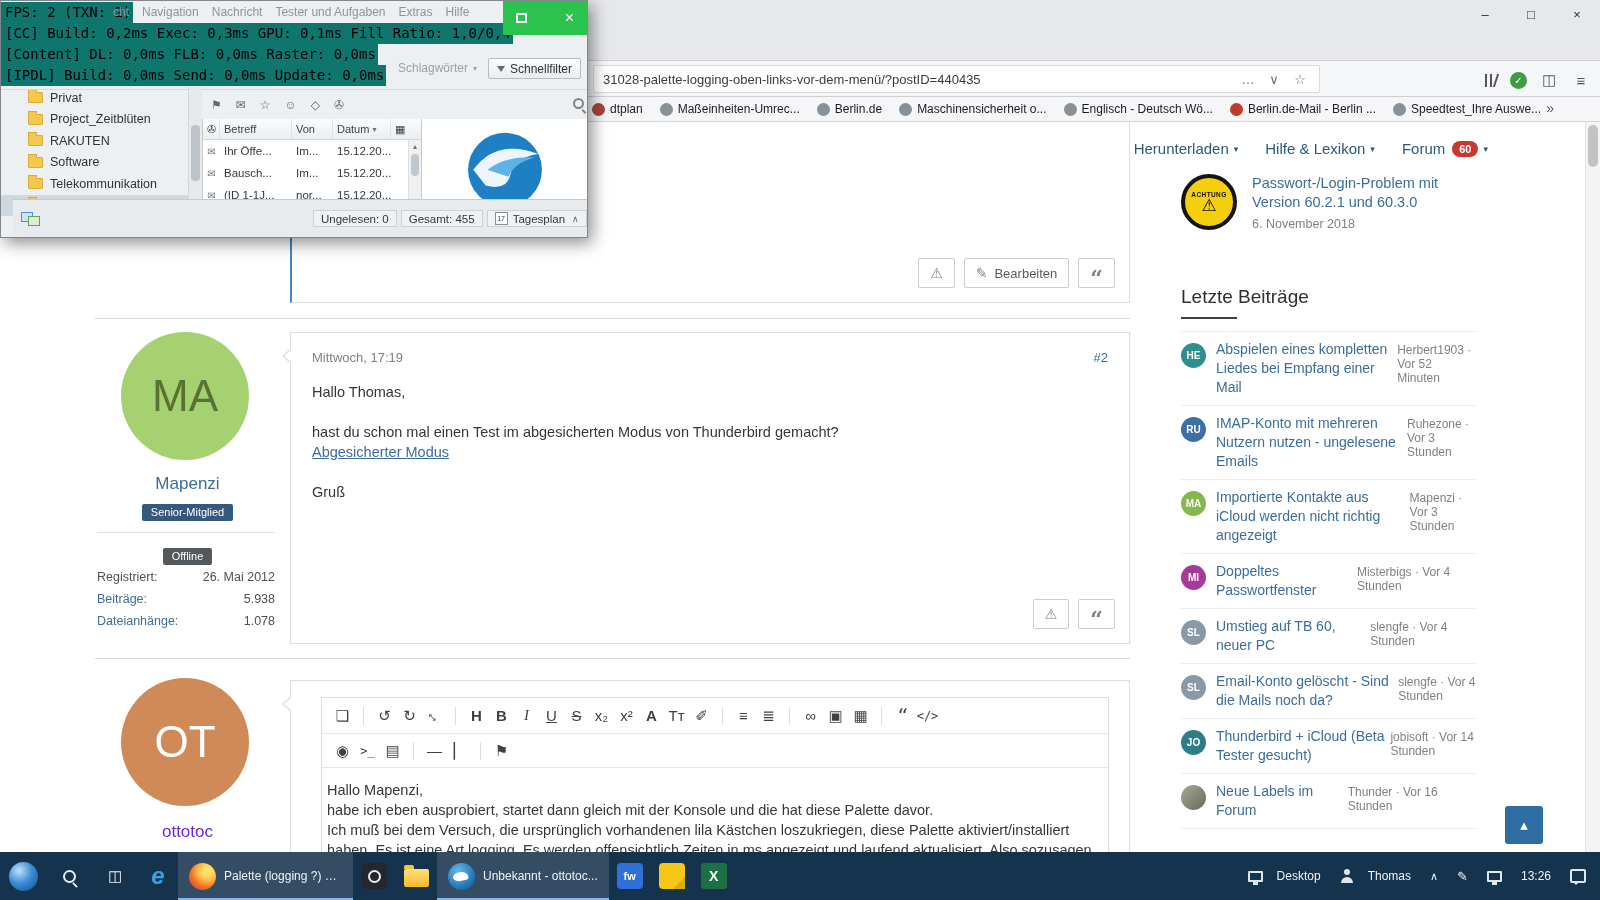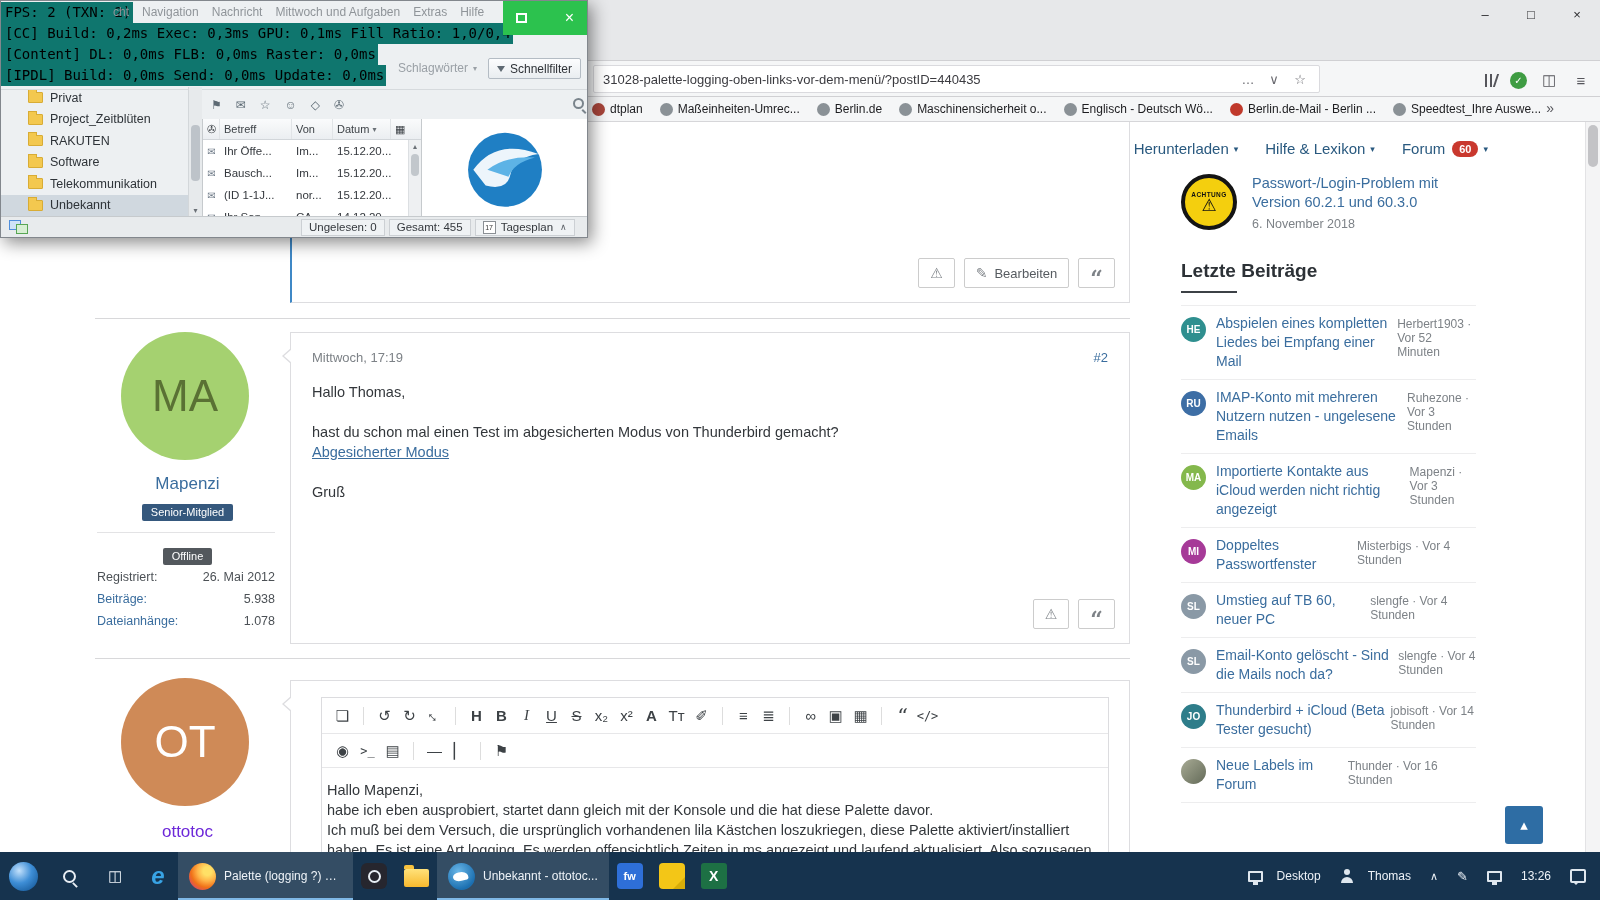--- a/index.html
+++ b/index.html
@@ -68,21 +68,21 @@
 .serif{font-family:"DejaVu Serif",serif;font-size:21px;line-height:8px}
 .ed-text{padding:12px 5px;font-size:14.5px;color:#33373b;line-height:20px}
 
 #sidebar{position:absolute;left:1181px;top:52px;width:295px}
 .ann{display:flex;gap:15px;min-height:62px}
 .ach-sign{width:56px;height:56px;border-radius:50%;background:#f4cf0e;border:4px solid #141414;display:flex;flex-direction:column;align-items:center;justify-content:center;flex:0 0 auto}
 .ach-sign .t{font-size:6.5px;font-weight:bold;color:#111;letter-spacing:.4px}
 .ach-sign .g{font-size:17px;color:#111;line-height:16px}
 .ann-title{font-size:14.5px;color:#3a6d9e;line-height:19px}
 .ann-date{font-size:12.5px;color:#7d8287;margin-top:5px}
-.latest-h{margin-top:24px;font-size:19px;color:#2c3136;font-weight:700}
+.latest-h{margin-top:50px;font-size:19px;color:#2c3136;font-weight:400}
 .latest-hline{width:56px;height:2px;background:#3c4146;margin-top:9px}
 #latest-list{margin-top:12px;border-top:1px solid #ededee}
 .latest-item{display:flex;gap:10px;padding:8px 0;border-bottom:1px solid #ededee}
 .li-av{width:25px;height:25px;border-radius:50%;color:#fff;font-size:10px;font-weight:bold;display:flex;align-items:center;justify-content:center;flex:0 0 auto;margin-top:3px}
 .li-av.avatar-photo{background:linear-gradient(135deg,#a8ab95,#636a58)}
 .li-txt{display:flex;}
 .li-title{font-size:14px;color:#3a6d9e;line-height:19px}
 .li-meta{font-size:12px;color:#7d8287;margin-top:3px}
 #scrollbar{position:absolute;right:0;top:0;width:15px;height:730px;background:#f4f4f5;border-left:1px solid #e3e3e5}
 #scrollbar .thumb{position:absolute;left:2px;top:3px;width:10px;height:42px;background:#c3c3c6;border-radius:5px}
@@ -120,21 +120,21 @@
 .mrow span{overflow:hidden}
 .cw-clip{width:17px;flex:0 0 auto;text-align:center}
 .cw-sub{width:72px;flex:0 0 auto;padding:0 4px}
 .cw-from{width:41px;flex:0 0 auto;padding:0 4px}
 .cw-date{width:58px;flex:0 0 auto;padding:0 4px}
 .env{color:#6e7a87;font-size:10px}
 #tb-lscroll{position:absolute;right:0;top:21px;bottom:0;width:13px;background:#eef0f2;border-left:1px solid #dcdfe2}
 #tb-lscroll .up{position:absolute;top:2px;left:0;width:12px;text-align:center;font-size:8px;color:#6b7177}
 #tb-lscroll .lthumb{position:absolute;left:2px;top:14px;width:8px;height:22px;background:#c2c7cc;border-radius:4px}
 #tb-preview{position:absolute;left:420px;top:118px;width:166px;height:97px;background:#fff;border-left:1px solid #c6cacd;display:flex;align-items:center;justify-content:center;z-index:3}
-#tb-status{position:absolute;left:0;bottom:0;width:586px;height:21px;background:#e8ebed;border-top:1px solid #c6cacd;display:flex;align-items:center;font-size:11.5px;color:#34383d;z-index:8}
+#tb-status{position:absolute;left:12px;bottom:0;width:586px;height:38px;background:#e8ebed;border-top:1px solid #c6cacd;display:flex;align-items:center;font-size:11.5px;color:#34383d;z-index:8}
 .ic-net{position:relative;width:19px;height:14px;margin:0 6px 0 8px}
 .ic-net::before{content:"";position:absolute;left:0;top:0;width:10px;height:8px;border:1px solid #4f8edc;background:#cfe3f7}
 .ic-net::after{content:"";position:absolute;left:7px;top:4px;width:10px;height:8px;border:1px solid #58a754;background:#d8efd4}
 .st-spacer{width:267px}
 .st-cell{border:1px solid #ccd0d4;background:#eff2f4;padding:0 7px;margin-right:4px;height:17px;display:flex;align-items:center;gap:5px;white-space:nowrap}
 .ic-cal{width:13px;height:13px;border:1px solid #8a8f94;background:#fff;font-size:7px;display:flex;align-items:center;justify-content:center;color:#333}
 .st-chev{font-size:9px;color:#5f646a;margin-left:2px}
 
 #taskbar{position:absolute;left:0;top:852px;width:1600px;height:48px;background:#16334e;display:flex;align-items:stretch;z-index:60;color:#eef3f8}
 .tb-sq{width:46px;display:flex;align-items:center;justify-content:center;flex:0 0 auto}
@@ -490,21 +490,21 @@
   <div id="tbwin">
     <div id="tb-green">
       <span class="tb-restore"></span>
       <span class="tb-close">×</span>
     </div>
     <div id="tb-menubar">
 
     <span>cht</span>
         <span>Navigation</span>
         <span>Nachricht</span>
-        <span>Mittwoch und Aufgaben</span>
+        <span>Tester und Aufgaben</span>
         <span>Extras</span>
         <span>Hilfe</span>
       </div>
     <div id="tb-debug">
 
     <div class="dline">FPS: 2 (TXN: 2)</div>
         <div class="dline">[CC] Build: 0,2ms Exec: 0,3ms GPU: 0,1ms Fill Ratio: 1,0/0,4</div>
         <div class="dline">[Content] DL: 0,0ms FLB: 0,0ms Raster: 0,0ms</div>
         <div class="dline">[IPDL] Build: 0,0ms Send: 0,0ms Update: 0,0ms</div>
       </div>

